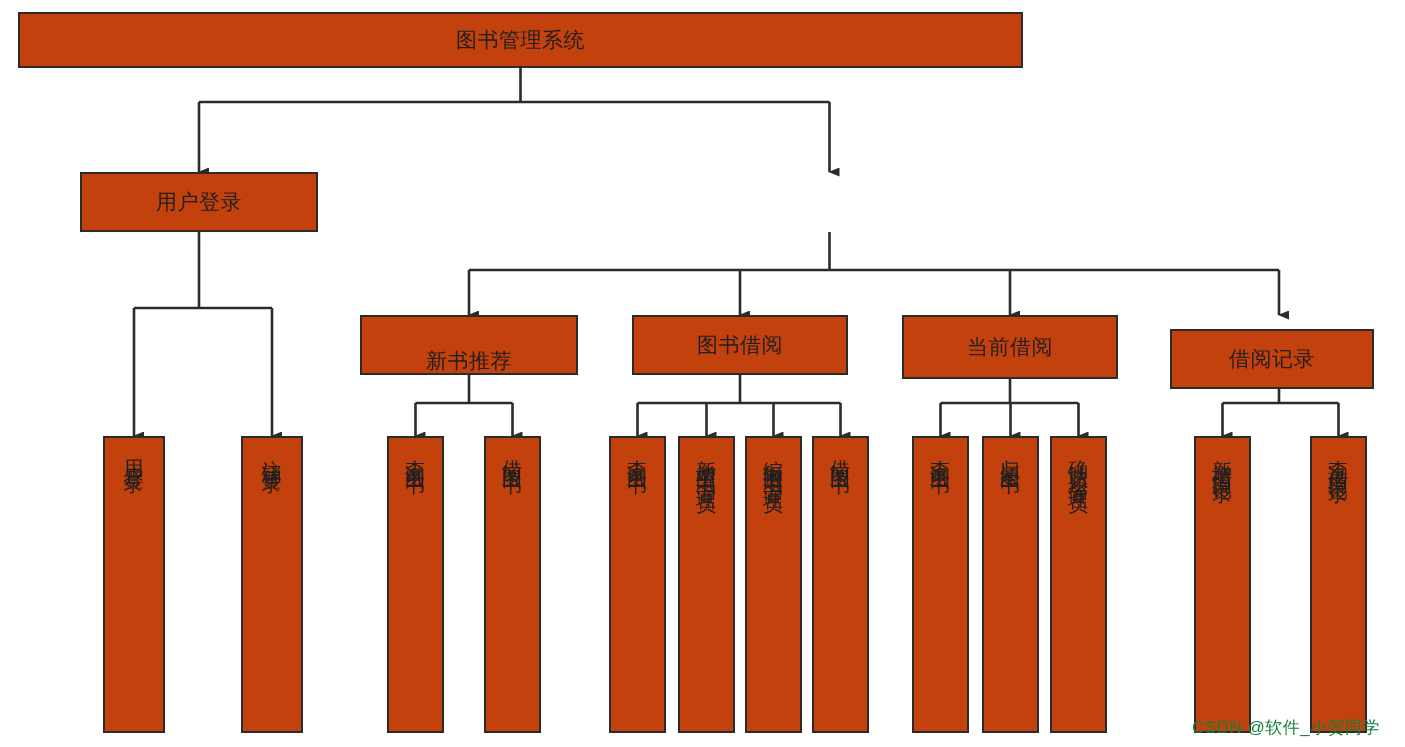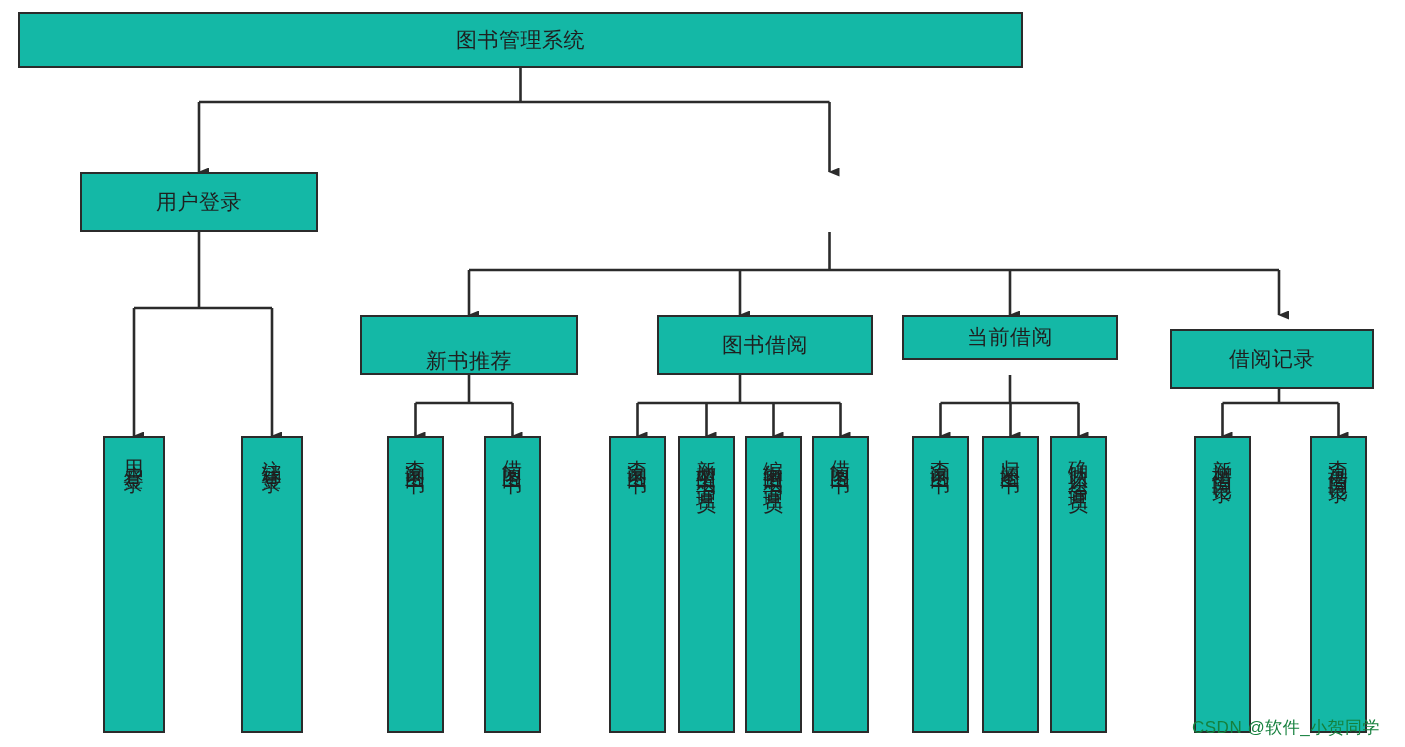--- a/index.html
+++ b/index.html
@@ -18,21 +18,21 @@
   }
   svg.wires{
     position:absolute;
     left:0; top:0;
     width:1405px; height:747px;
     pointer-events:none;
   }
   .node{
     position:absolute;
     box-sizing:border-box;
-    background:#14b8a6;
+    background:#c2410c;
     border:2px solid #2b2b2b;
     display:flex;
     align-items:center;
     justify-content:center;
     overflow:hidden;
   }
   .node .label{
     font-size:21px;
     line-height:1.15;
     letter-spacing:0.5px;
@@ -117,24 +117,24 @@
     <span class="label">图书管理系统</span>
   </div>
 
   <div class="node" id="node-user-login" style="left: 80px; top: 172px; width: 238px; height: 60px;">
     <span class="label">用户登录</span>
   </div>
 
   <div class="node" id="node-new-book-recommend" style="left: 360px; top: 315px; width: 218px; height: 60px; align-items: flex-end;">
     <span class="label">新书推荐</span>
   </div>
-  <div class="node" id="node-book-borrow" style="left: 632px; top: 315px; width: 216px; height: 60px; margin-left: 25px;">
+  <div class="node" id="node-book-borrow" style="left: 632px; top: 315px; width: 216px; height: 60px;">
     <span class="label">图书借阅</span>
   </div>
-  <div class="node" id="node-current-borrow" style="left: 902px; top: 315px; width: 216px; height: 45px;">
+  <div class="node" id="node-current-borrow" style="left: 902px; top: 315px; width: 216px; height: 64px;">
     <span class="label">当前借阅</span>
   </div>
   <div class="node" id="node-borrow-record" style="left: 1170px; top: 329px; width: 204px; height: 60px;">
     <span class="label">借阅记录</span>
   </div>
 
   <div class="node vert" id="node-leaf-user-login" style="left: 103px; top: 436px; width: 62px; height: 297px;">
     <span class="label">用户登录</span>
   </div>
   <div class="node vert" id="node-leaf-logout" style="left: 241px; top: 436px; width: 62px; height: 297px;">

